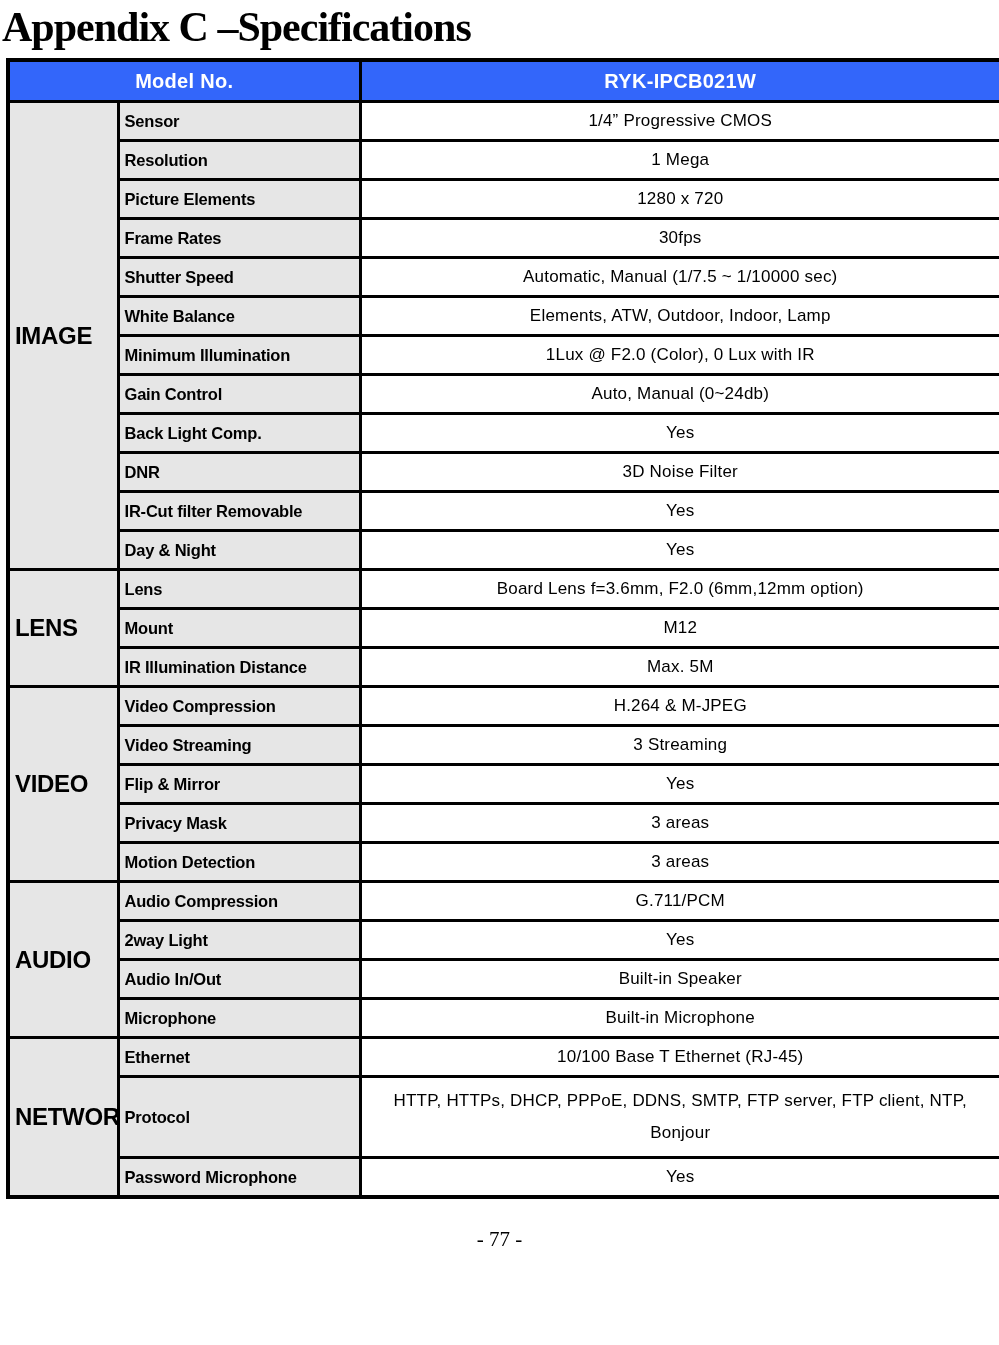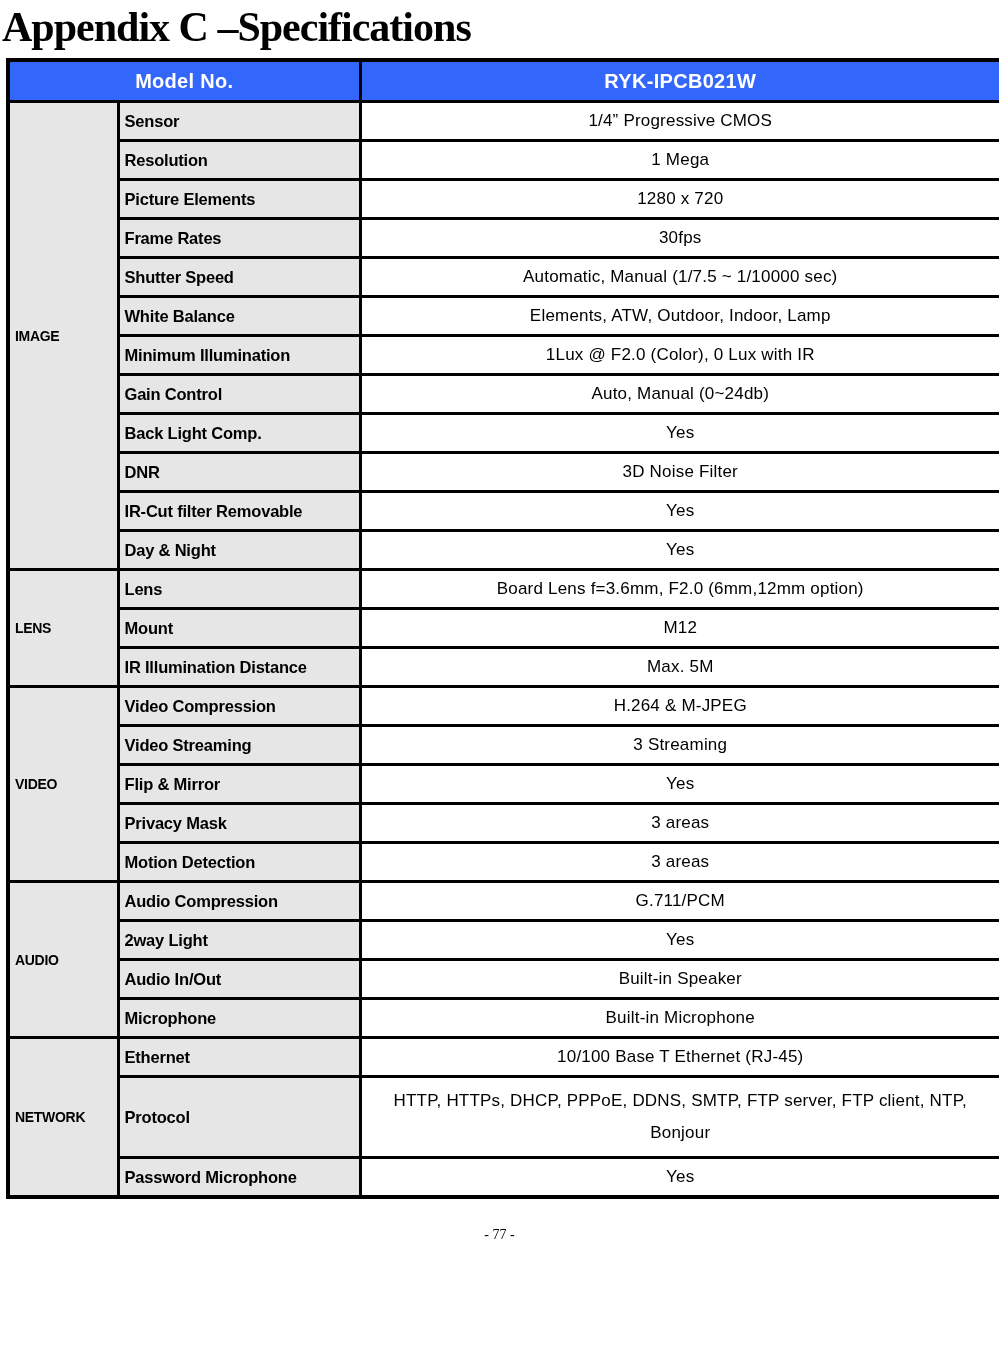--- a/index.html
+++ b/index.html
@@ -43,21 +43,21 @@
     color: var(--header_text, #ffffff);
     font-size: 20px;
     font-weight: 700;
     height: 36px;
     text-align: center;
     letter-spacing: 0.3px;
   }
   td.cat {
     background: var(--label_bg, #E6E6E6);
     font-weight: 700;
-    font-size: 14px;
+    font-size: 24px;
     text-align: left;
     padding: 0 2px 0 5px;
     letter-spacing: -0.3px;
   }
   td.label {
     background: var(--label_bg, #E6E6E6);
     font-weight: 700;
     font-size: 16.5px;
     padding: 0 2px 0 5px;
     letter-spacing: -0.2px;
@@ -68,21 +68,21 @@
     font-size: 17px;
     letter-spacing: 0.2px;
     white-space: pre-line;
     line-height: 1.9;
   }
   tbody tr { height: 39px; }
   tbody tr.tall { height: 81px; }
   .page-number {
     text-align: center;
     font-family: "Liberation Serif", serif;
-    font-size: 14px;
+    font-size: 21px;
     margin-top: 28px;
   }
   col.c-cat   { width: 110px; }
   col.c-label { width: 242px; }
   col.c-value { width: 641px; }
 </style>
 </head>
 <body>
 
 <div class="page">

